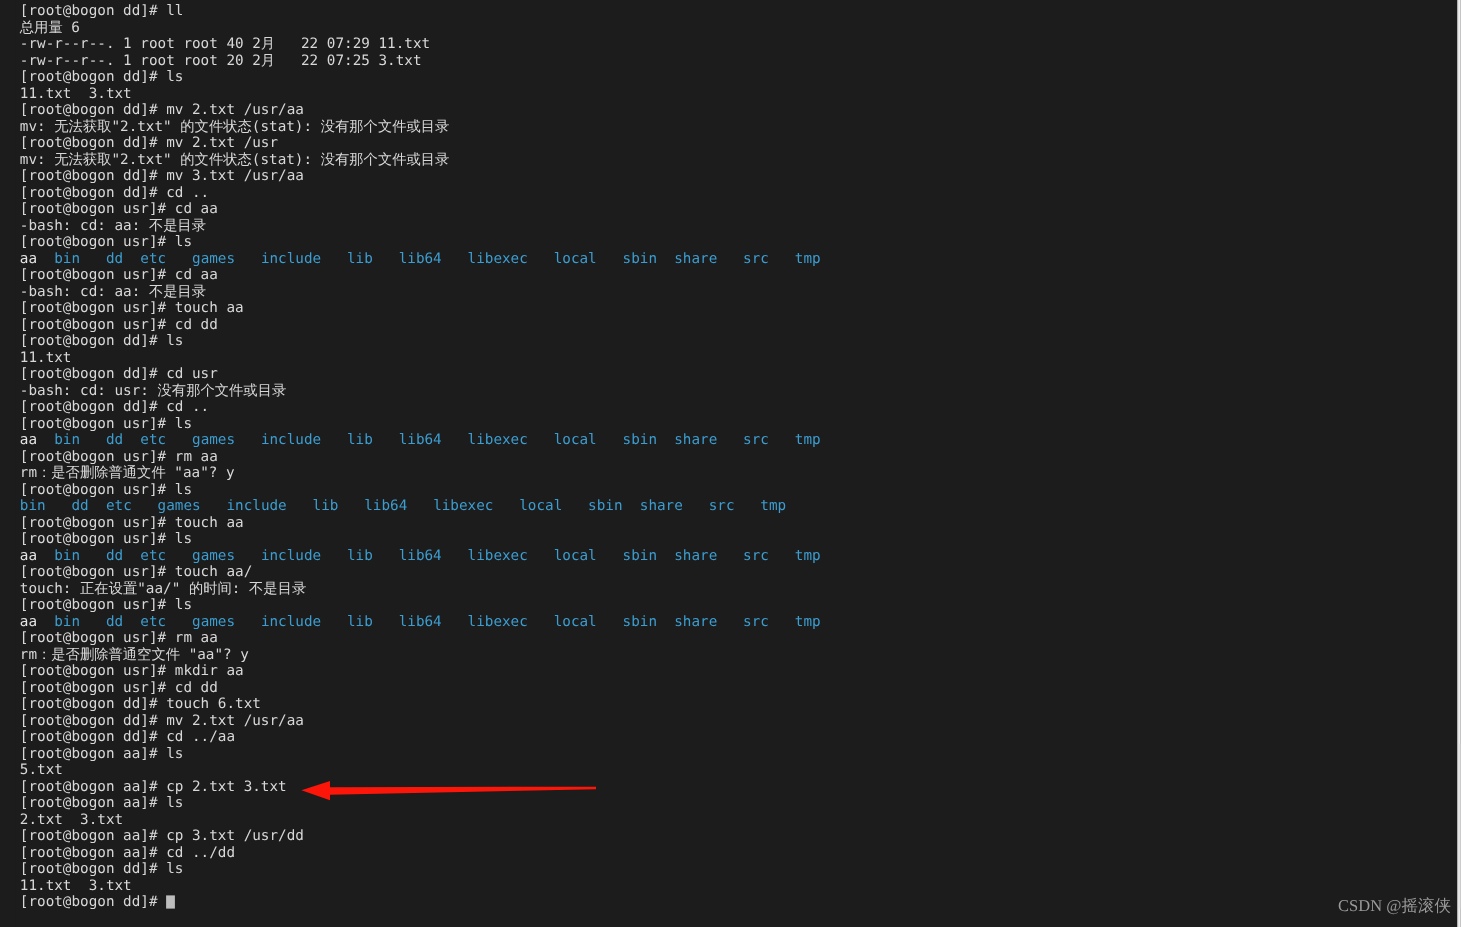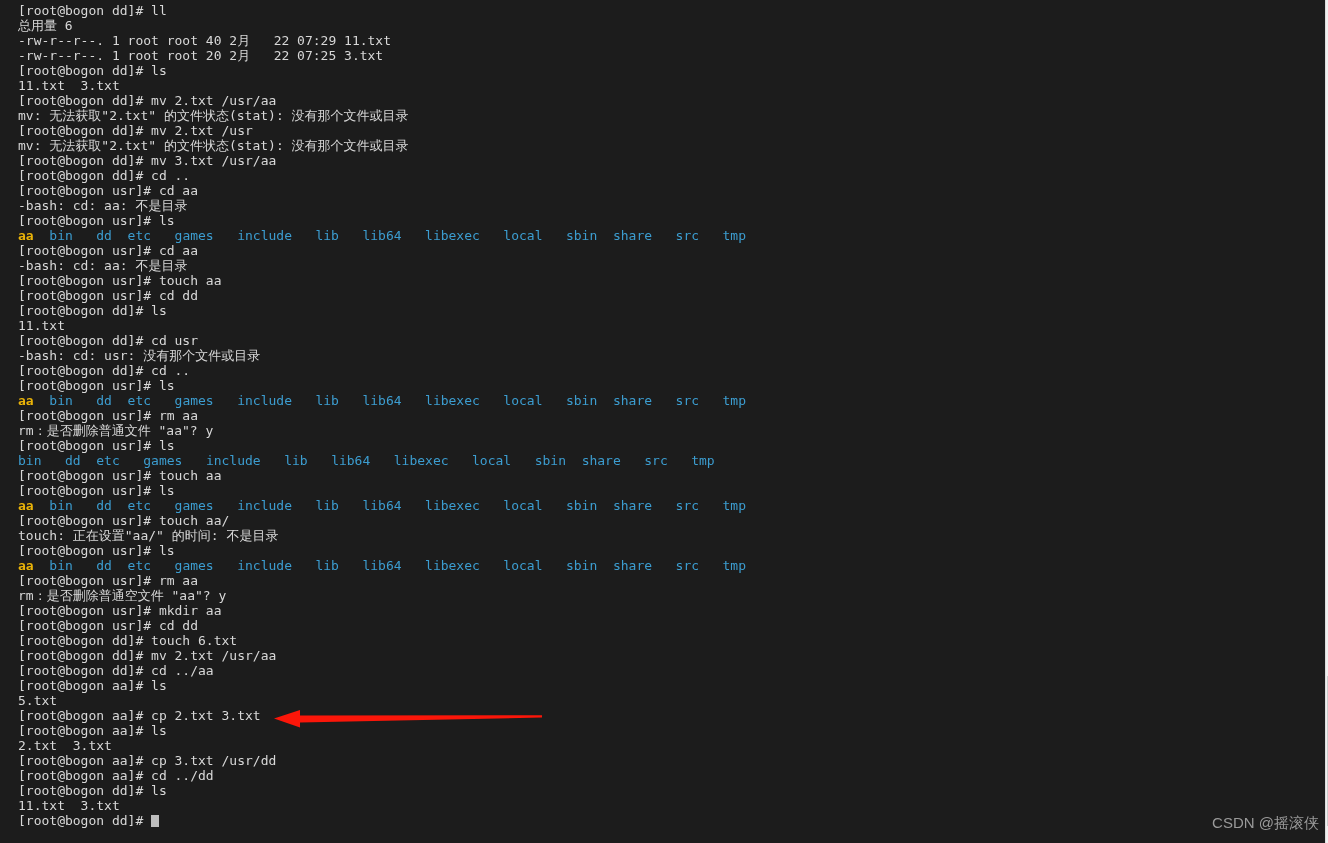--- a/index.html
+++ b/index.html
@@ -32,21 +32,21 @@
     font-size: 13px;
     line-height: 15px;
     height: 15px;
     white-space: pre;
     color: #d4d4d4;
     letter-spacing: 0px;
   }
   .seg { white-space: pre; }
   .c-default { color: #d8d8d8; }
   .c-dir     { color: #3c9dd0; }
-  .c-file    { color: #eab308; font-weight: bold; }
+  .c-file    { color: #e5e5e5; }
   .cursor {
     display: inline-block;
     width: 8px;
     height: 12px;
     background: #bdbdbd;
     vertical-align: -2px;
   }
 
   
   #arrow {
@@ -57,21 +57,21 @@
     height: 32px;
     pointer-events: none;
   }
 
   
   #watermark {
     position: absolute;
     right: 23px;
     bottom: 10px;
     color: #9a9a9a;
-    font-family: Liberation Sans, sans-serif;
+    font-family: Liberation Serif, serif;
     font-size: 15px;
     white-space: nowrap;
   }
 
   
   #scrollbar {
     position: absolute;
     right: 0;
     top: 0;
     width: 17px;

